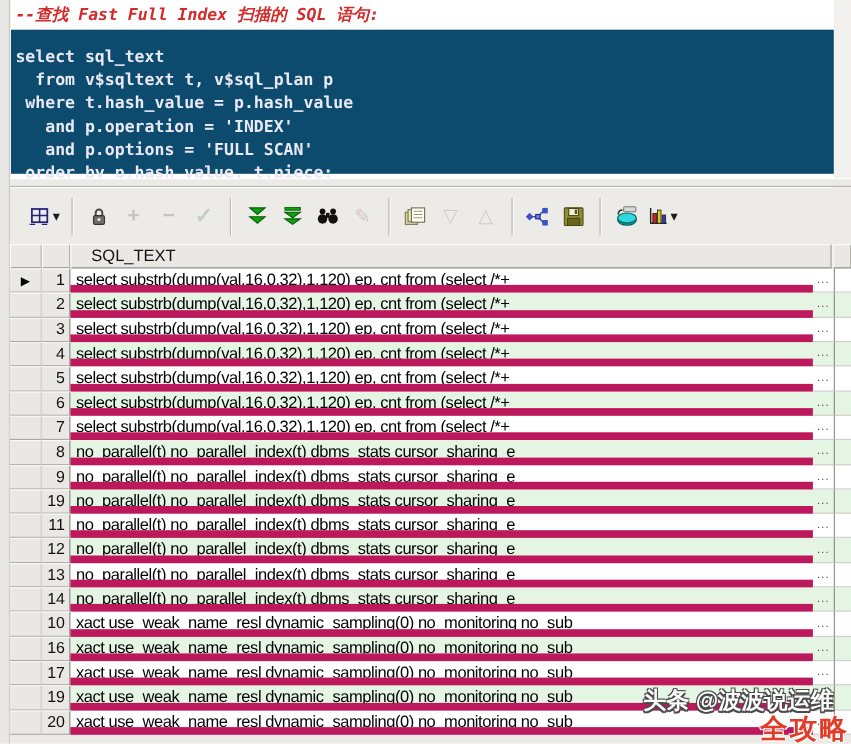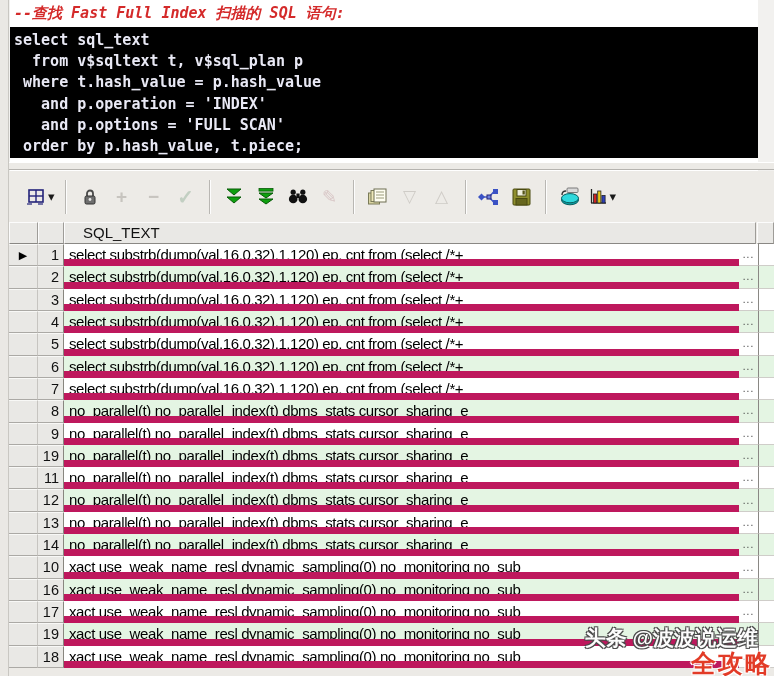--- a/index.html
+++ b/index.html
@@ -10,21 +10,21 @@
   
   .left-strip { position:absolute; left:0; top:0; width:9px; height:676px;
                 background:#eae8e4; border-right:1px solid #c9c7c2; }
 
   
   .editor-region { position:absolute; left:10px; top:0; right:16px; height:178px; background:#ffffff; }
   .comment-line { height:27px; line-height:27px; padding-left:4px;
                   font-family:"DejaVu Sans Mono",monospace; font-weight:bold; font-style:italic;
                   font-size:15px; color:#d42a2a; white-space:pre; }
   .sql-block { position:absolute; left:0; top:27px; right:0; height:131px;
-               background:#000000; padding:3px 0 0 4px; }
+               background:#0c4a6e; padding:14px 0 0 4px; }
   .sql-line { height:21.2px; line-height:21.2px; white-space:pre;
               font-family:"DejaVu Sans Mono",monospace; font-weight:bold;
               font-size:15px; color:#e9e9f5; }
 
   
   .splitter { position:absolute; left:9px; right:0; top:162px; height:8px;
               background:#eceae6; border-top:1px solid #ffffff; border-bottom:1px solid #b5b3af; }
 
   
   .toolbar { position:absolute; left:9px; right:0; top:171px; height:51px;
@@ -326,21 +326,21 @@
     </div>
         <div class="grow alt">
       <div class="c-ind"></div>
       <div class="c-num">19</div>
       <div class="c-text">xact use_weak_name_resl dynamic_sampling(0) no_monitoring no_sub</div>
       <div class="c-dots">...</div>
       <div class="c-strip"></div>
     </div>
         <div class="grow">
       <div class="c-ind"></div>
-      <div class="c-num">18</div>
+      <div class="c-num">20</div>
       <div class="c-text">xact use_weak_name_resl dynamic_sampling(0) no_monitoring no_sub</div>
       <div class="c-dots">...</div>
       <div class="c-strip"></div>
     </div>
       </div>
   </div>
 
   <div class="watermark">
     <div class="wm1">头条 @波波说运维</div>
     <div class="wm2">全攻略</div>

